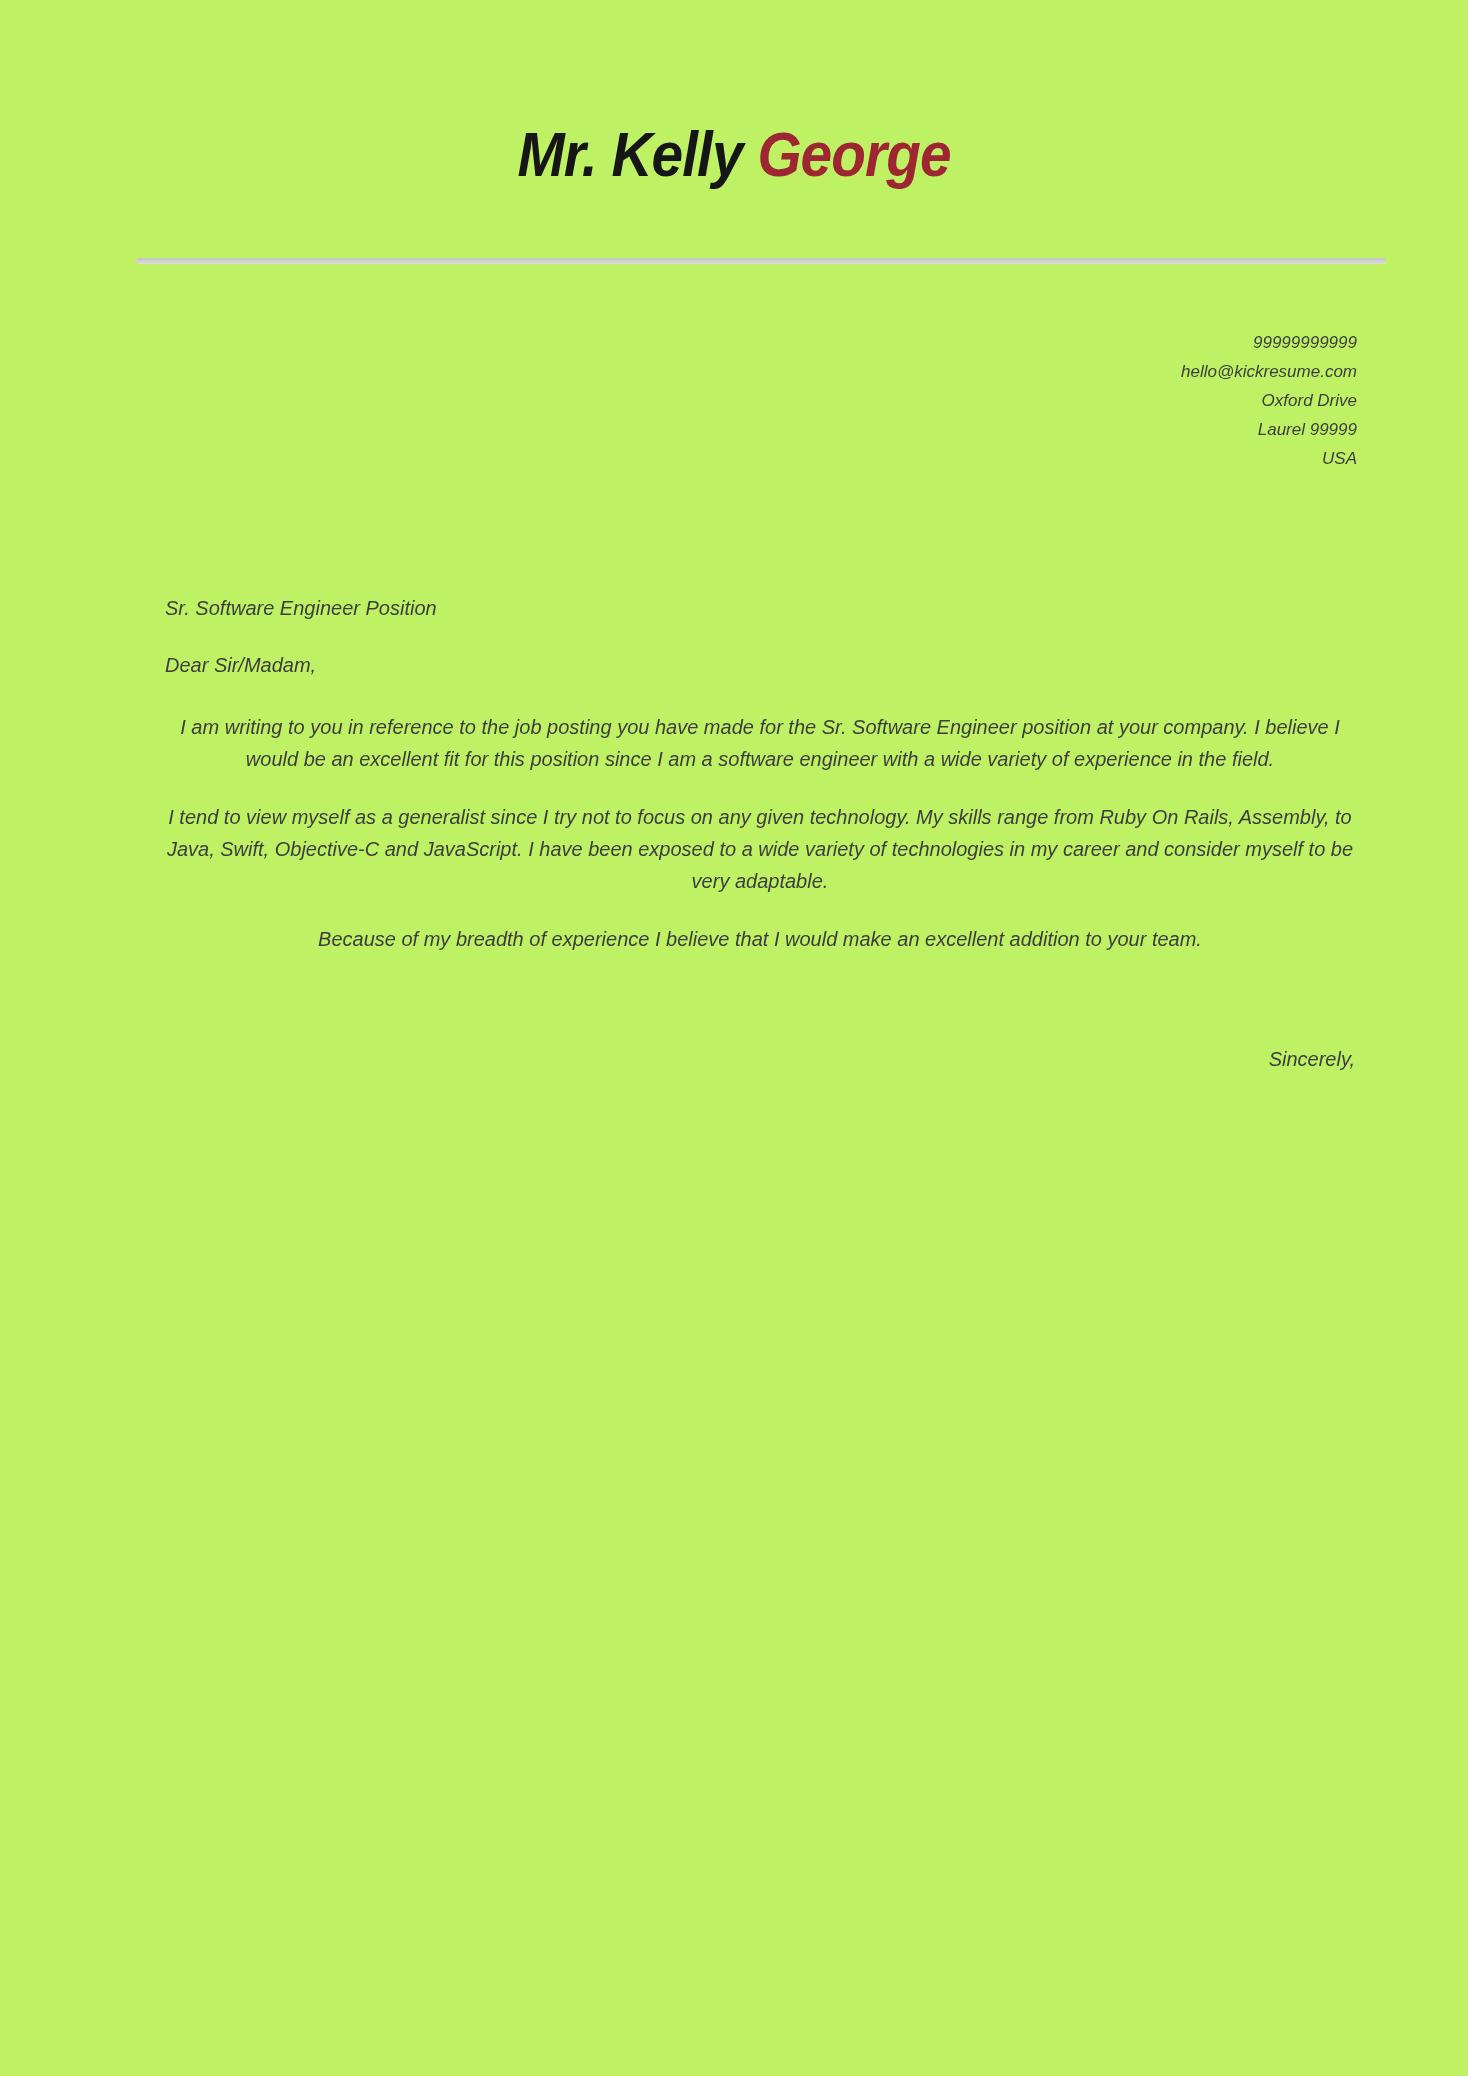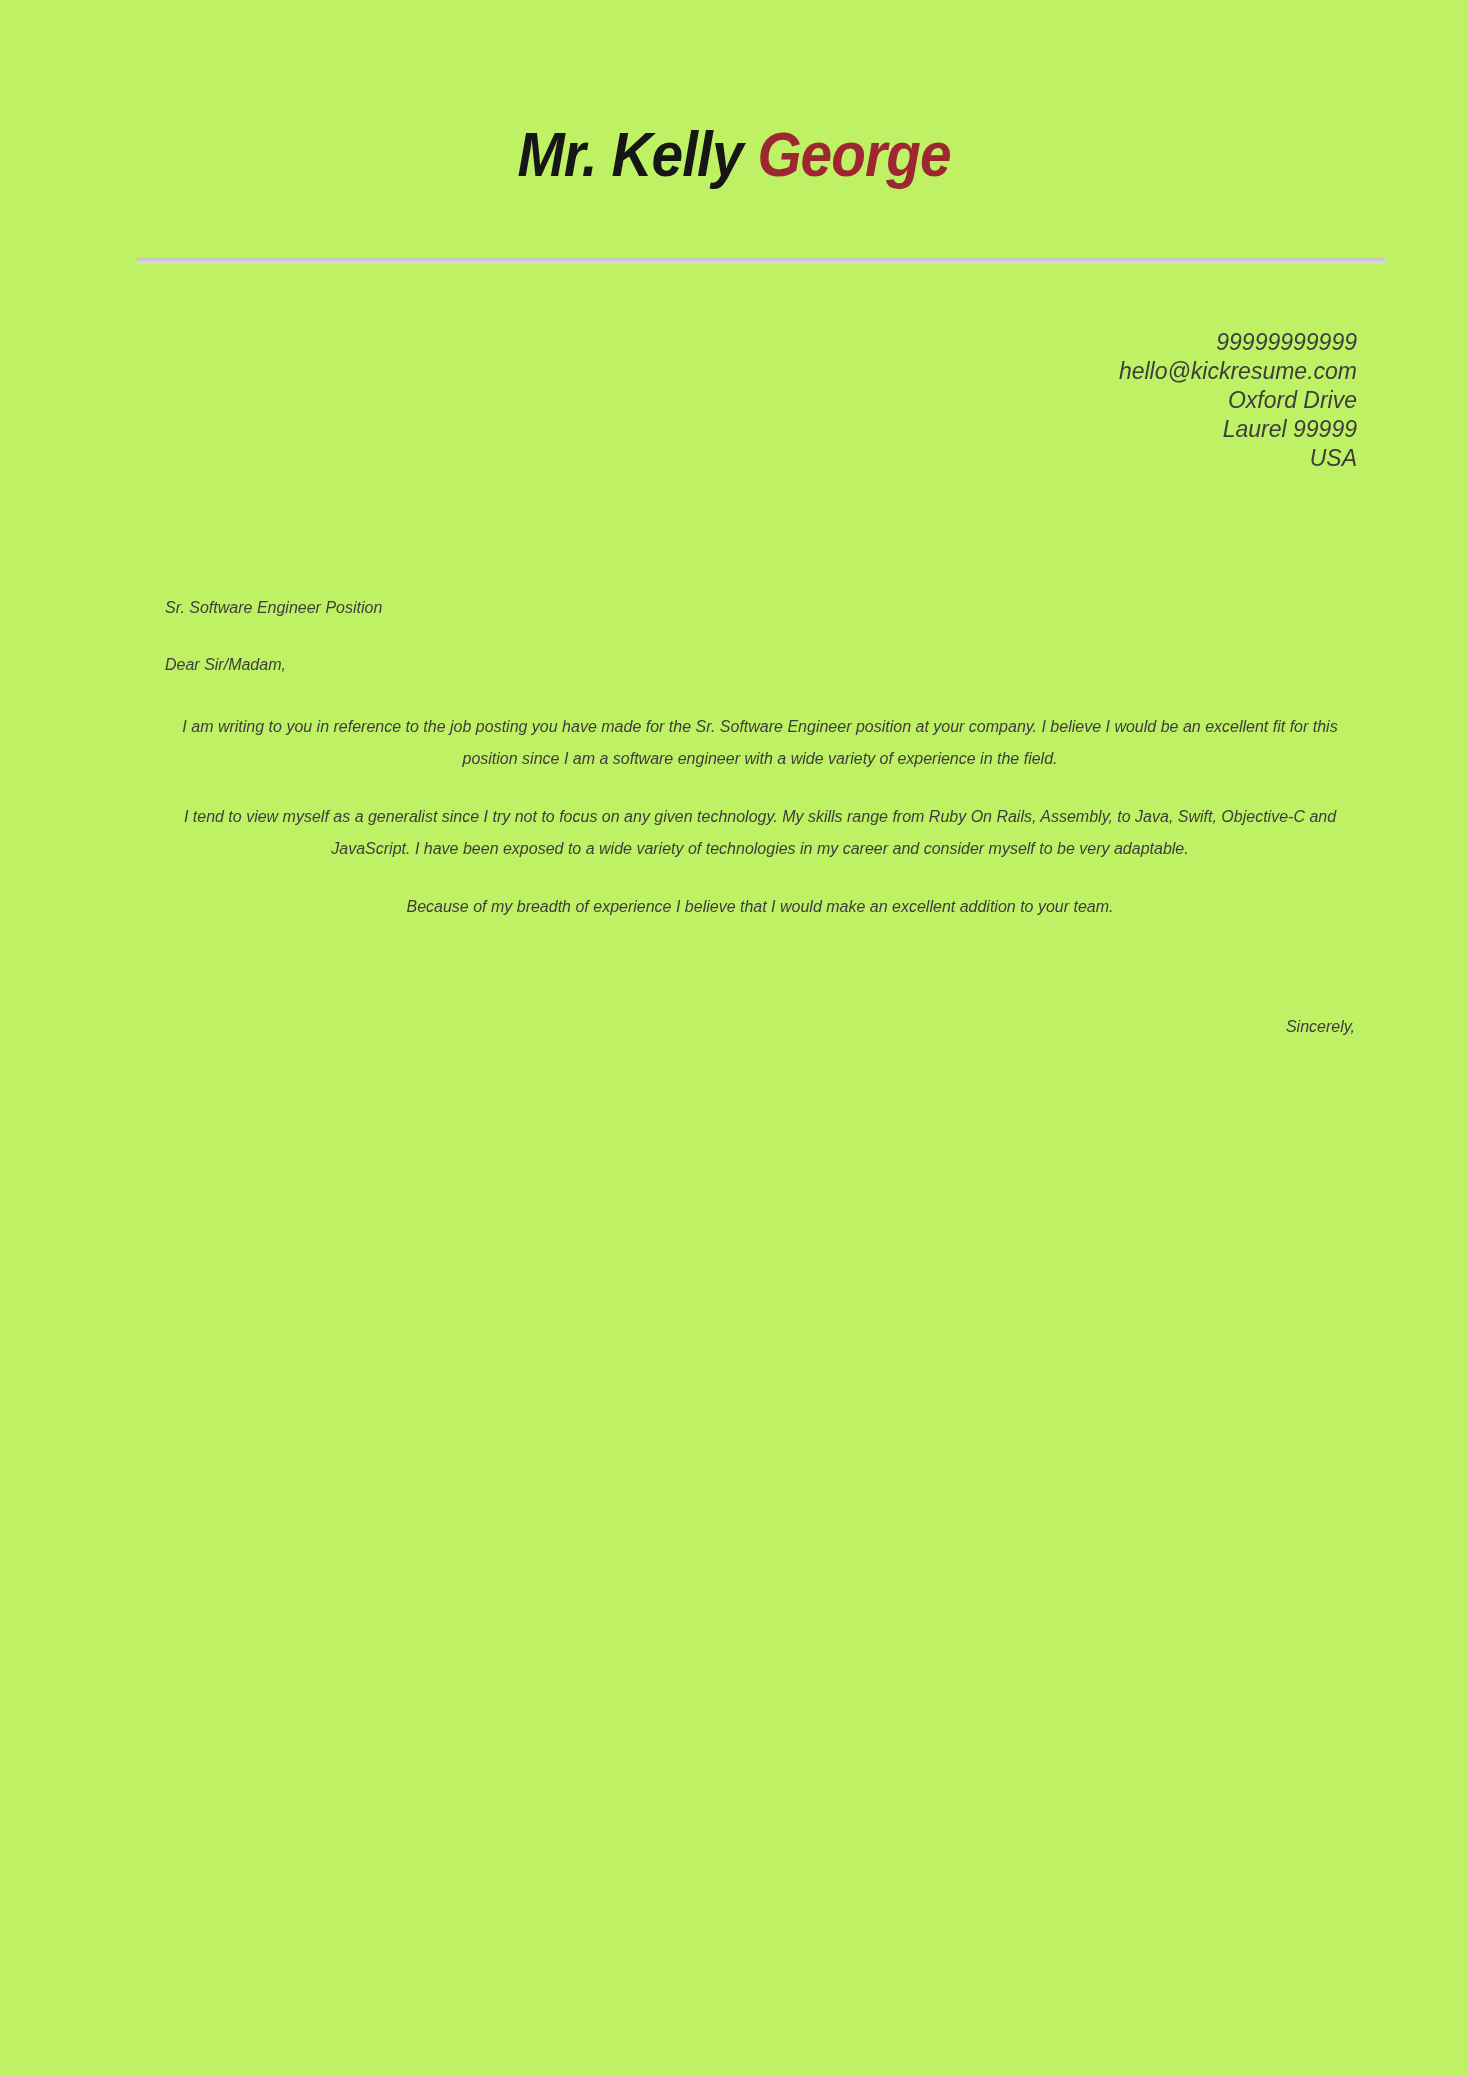--- a/index.html
+++ b/index.html
@@ -39,30 +39,30 @@
     left: 137px;
     width: 1248px;
     height: 6px;
     background: linear-gradient(#c3c3c3, #dcdcdc);
   }
   .contact-block {
     position: absolute;
     top: 328px;
     right: 111px;
     text-align: right;
-    font-size: 23px;
+    font-size: 17px;
     line-height: 29px;
     color: #3d3d3d;
   }
   .letter-body {
     position: absolute;
     top: 592px;
     left: 165px;
     width: 1190px;
-    font-size: 16px;
+    font-size: 20px;
     line-height: 32px;
     color: #3d3d3d;
   }
   .subject-line {
     margin: 0 0 25px 0;
   }
   .salutation {
     margin: 0 0 30px 0;
   }
   .para {

